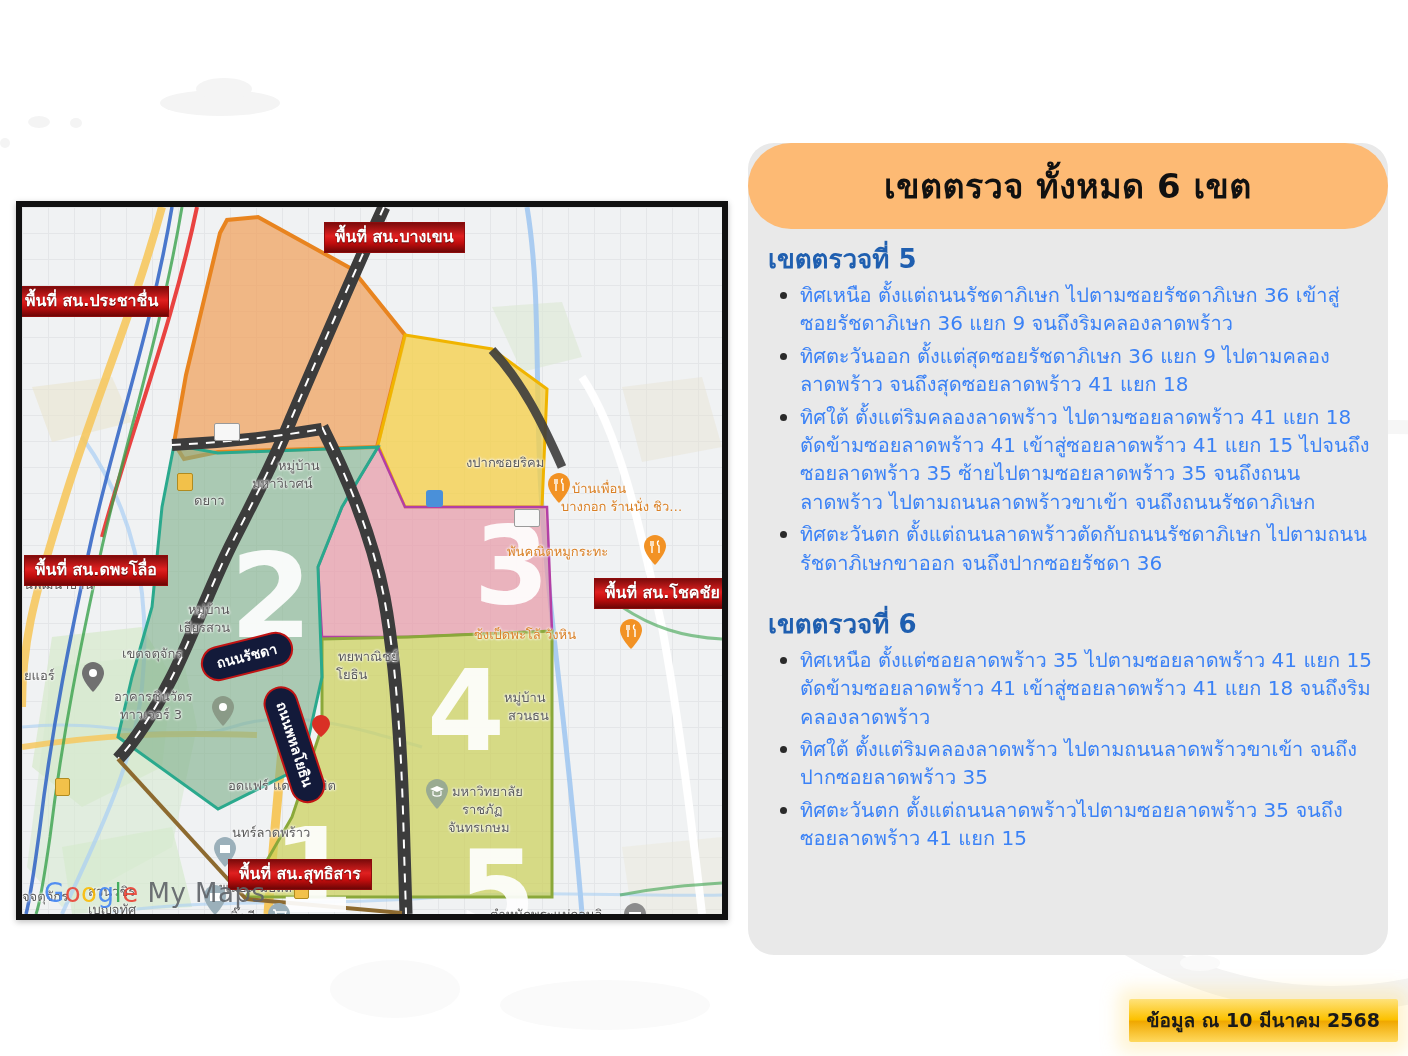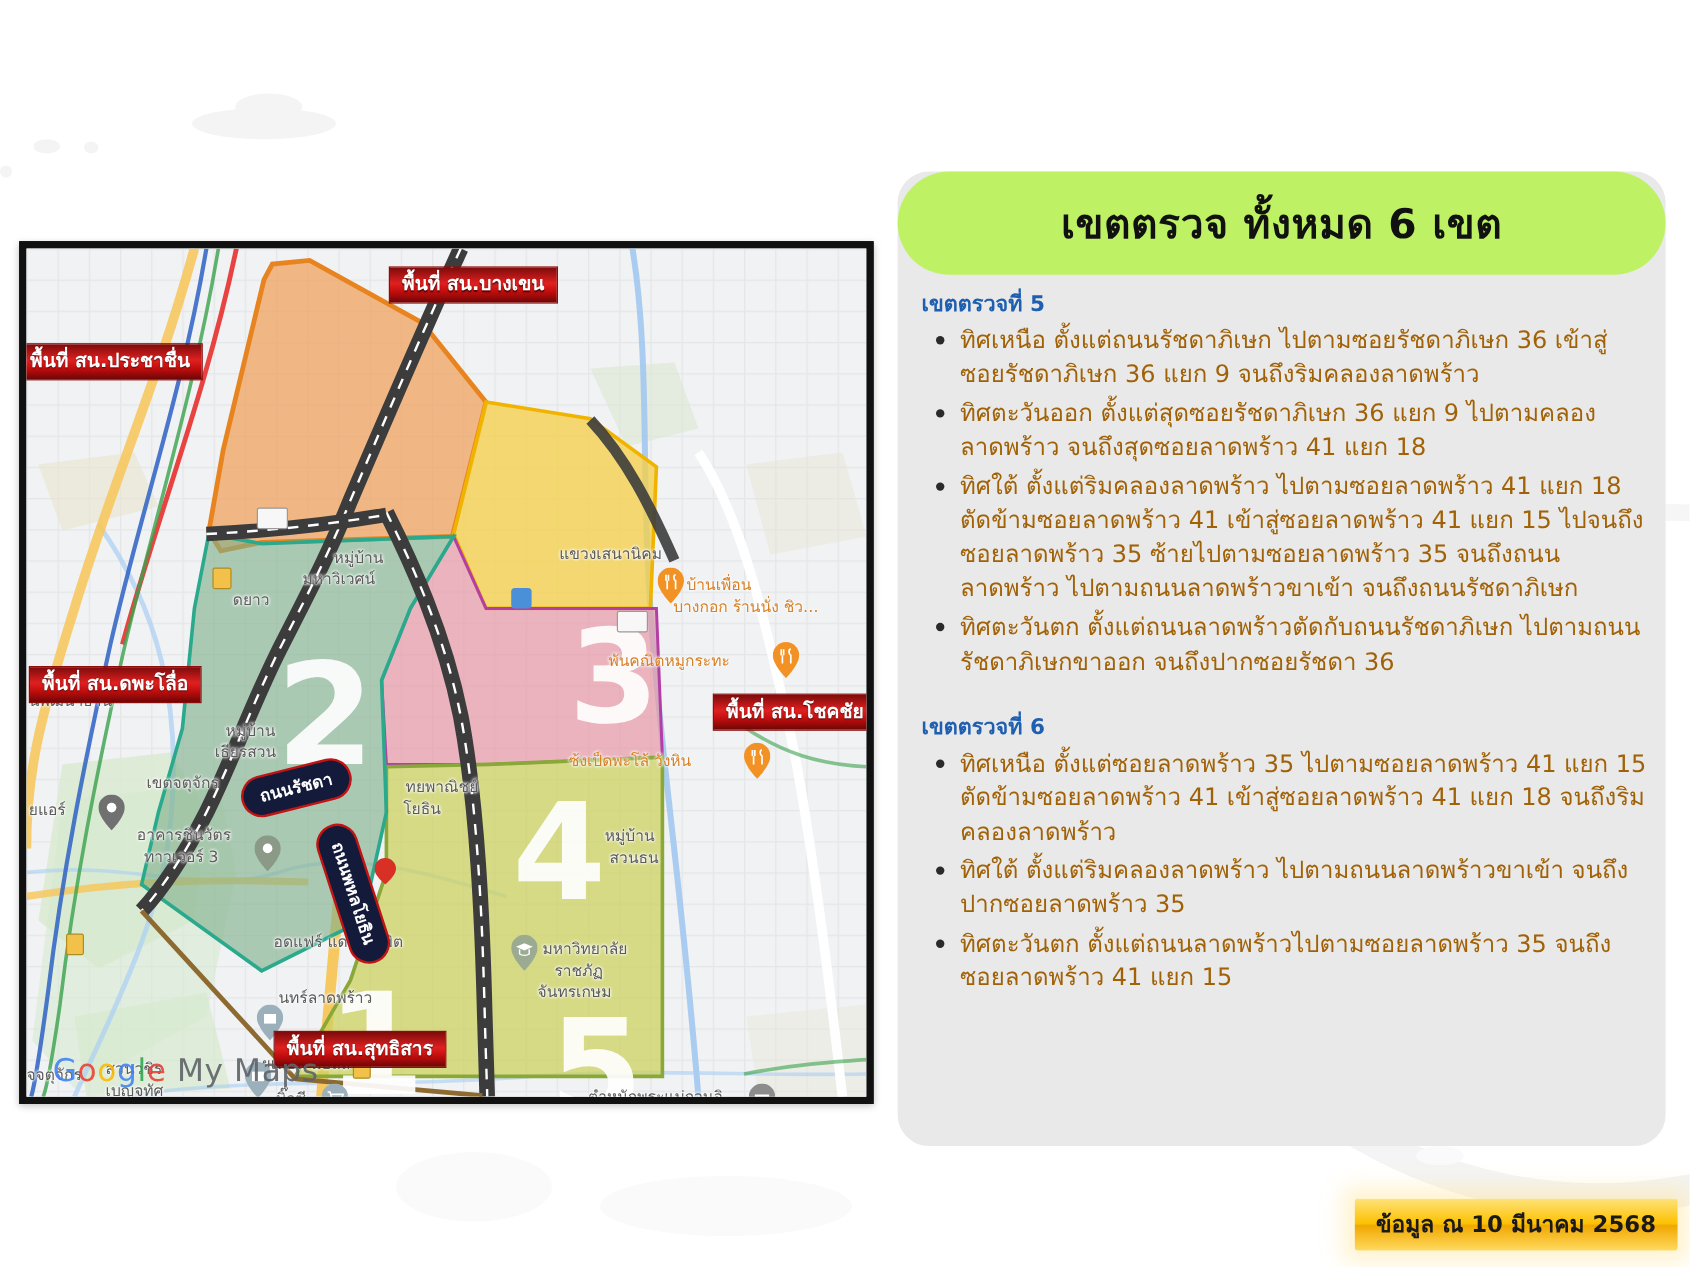--- a/index.html
+++ b/index.html
@@ -51,37 +51,37 @@
        font-family:"DejaVu Sans","Liberation Sans",sans-serif;}
   .g1{color:#4285F4}.g2{color:#EA4335}.g3{color:#FBBC05}.g4{color:#4285F4}.g5{color:#34A853}.g6{color:#EA4335}
 
   
   .side-panel{
     position:absolute;left:748px;top:143px;width:640px;height:812px;
     background:#e9e9e9;border-radius:26px;z-index:4;
   }
   .title-bar{
     position:absolute;left:748px;top:143px;width:640px;height:86px;
-    background:#bef264;border-radius:44px 44px 44px 44px;
+    background:#fdba74;border-radius:44px 44px 44px 44px;
     display:flex;align-items:center;justify-content:center;z-index:5;
   }
   .title-bar .t{
     color:#111;font-size:34px;font-weight:bold;letter-spacing:.5px;
     font-family:"DejaVu Sans","Liberation Sans",sans-serif;
   }
   .panel-body{
     position:absolute;left:768px;top:238px;width:608px;height:700px;z-index:6;
   }
   .sec-head{
-    color:#1f5fb0;font-size:18px;font-weight:bold;margin:0 0 2px 0;
+    color:#1f5fb0;font-size:26px;font-weight:bold;margin:0 0 2px 0;
     font-family:"DejaVu Sans","Liberation Sans",sans-serif;
   }
   ul.bullets{margin:0 0 0 0;padding:0 0 0 30px;list-style:none;}
   ul.bullets li{
-    position:relative;color:#a16207;font-size:20px;line-height:1.42;
+    position:relative;color:#3b82f6;font-size:20px;line-height:1.42;
     margin:0 0 4px 0;padding-left:2px;
     font-family:"DejaVu Sans","Liberation Sans",sans-serif;
   }
   ul.bullets li:before{
     content:"";position:absolute;left:-18px;top:11px;width:7px;height:7px;
     background:#2a2a2a;border-radius:50%;
   }
   .gap{height:22px;}
 
   
@@ -171,21 +171,21 @@
       <path d="M96 552 L224 692" stroke="#8d6a2f" stroke-width="4" fill="none"></path>
       <path d="M224 692 L380 706" stroke="#8d6a2f" stroke-width="4" fill="none"></path>
     </svg>
 
     <div class="zone-num" style="left:208px;top:330px;font-size:118px;">2</div>
     <div class="zone-num" style="left:452px;top:305px;font-size:108px;">3</div>
     <div class="zone-num" style="left:405px;top:448px;font-size:112px;">4</div>
     <div class="zone-num" style="left:250px;top:605px;font-size:118px;">1</div>
     <div class="zone-num" style="left:436px;top:628px;font-size:112px;">5</div>
 
-    <div class="poi dk" style="left:444px;top:249px;">แขวงเสนานิคม</div>
+    <div class="poi dk" style="left:444px;top:249px;">งปากซอยริคม</div>
     <div class="poi dk" style="left:256px;top:252px;">หมู่บ้าน</div>
     <div class="poi dk" style="left:230px;top:270px;">มหาวิเวศน์</div>
     <div class="poi dk" style="left:172px;top:287px;">ดยาว</div>
     <div class="poi o" style="left:550px;top:275px;">บ้านเพื่อน</div>
     <div class="poi o" style="left:539px;top:293px;">บางกอก ร้านนั่ง ชิว…</div>
     <div class="poi dk" style="left:2px;top:371px;">นพัฒนาธานี</div>
     <div class="poi dk" style="left:166px;top:396px;">หมู่บ้าน</div>
     <div class="poi dk" style="left:157px;top:414px;">เธียรสวน</div>
     <div class="poi o" style="left:485px;top:338px;">พันคณิตหมูกระทะ</div>
     <div class="poi o" style="left:452px;top:421px;">ซ้งเป็ดพะโล้ วังหิน</div>

